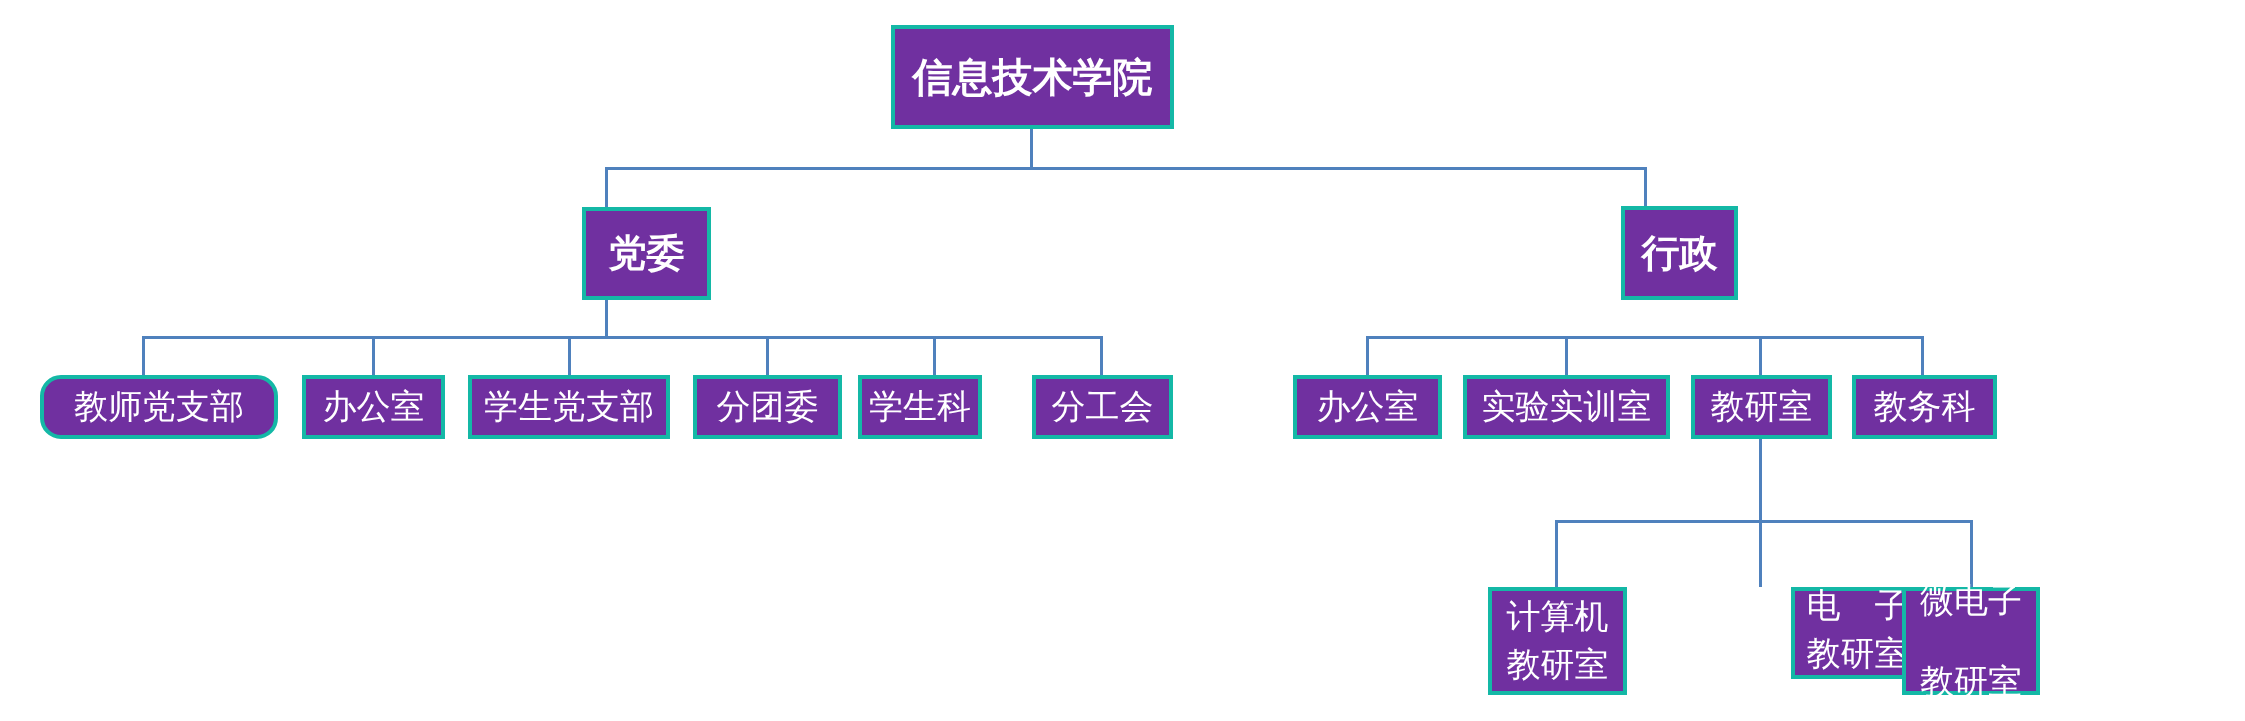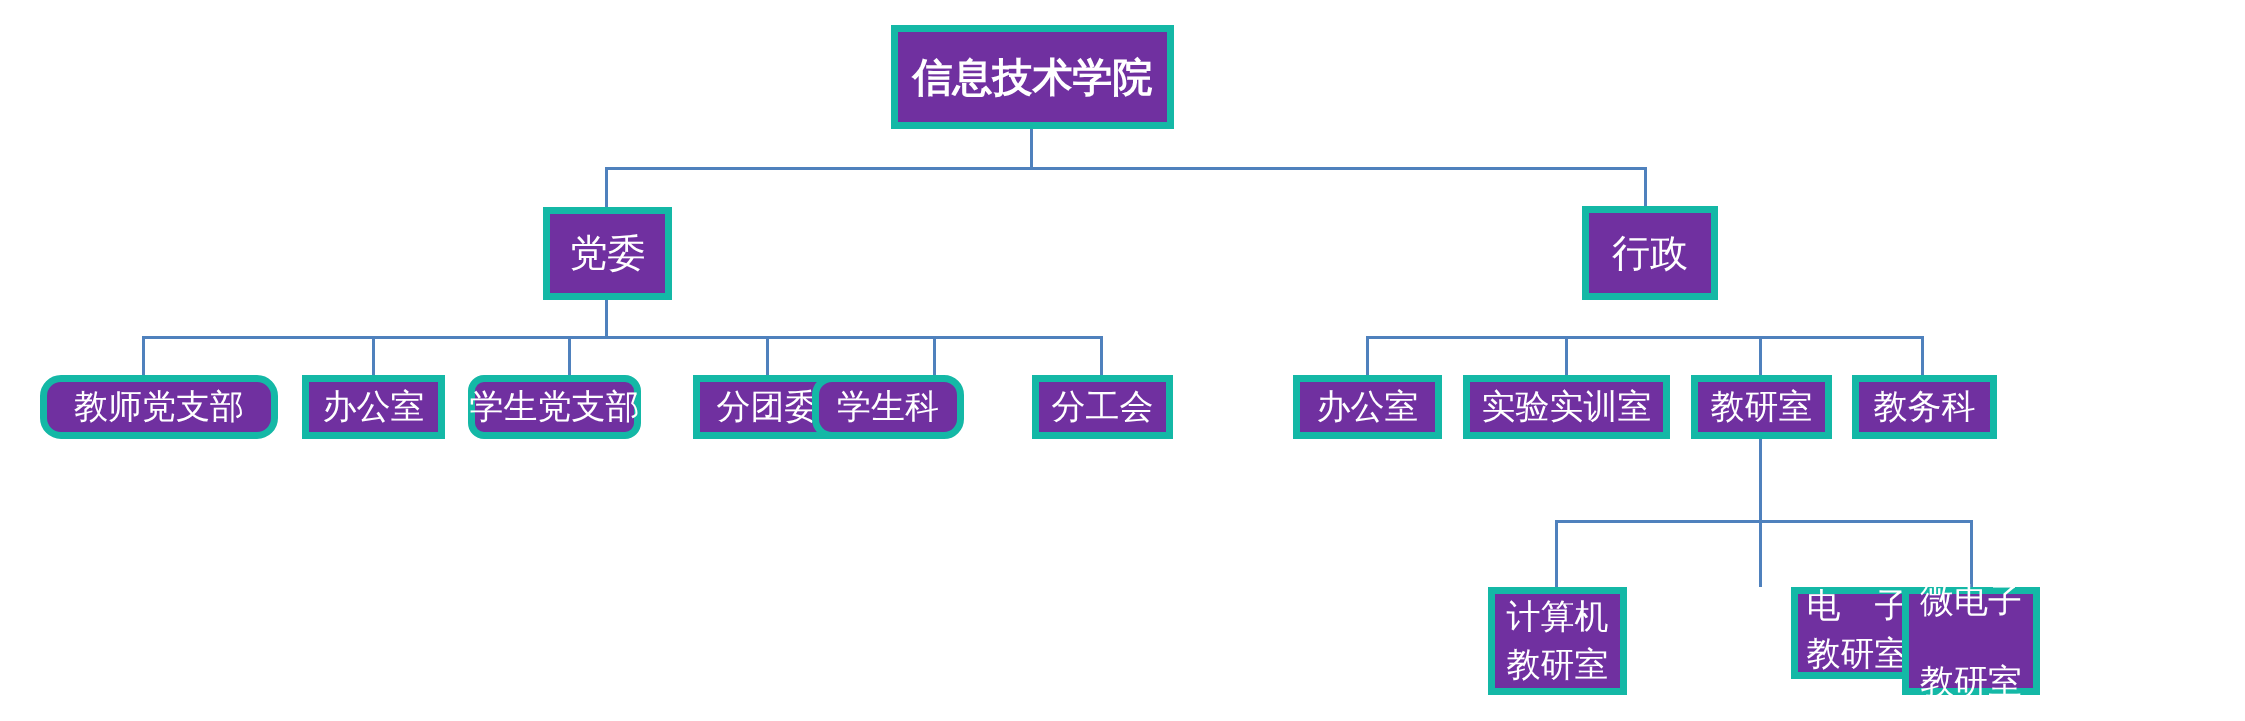--- a/index.html
+++ b/index.html
@@ -1,22 +1,22 @@
 <!DOCTYPE html>
 <html><head>
 <meta charset="utf-8">
 <style>
   html,body{margin:0;padding:0;background:#ffffff;}
   #stage{position:relative;width:2245px;height:721px;background:#ffffff;overflow:hidden;
          font-family:"Liberation Sans",sans-serif;}
-  .node{position:absolute;box-sizing:border-box;background:#7030a0;border:7px solid #14b8a6;
+  .node{position:absolute;box-sizing:border-box;background:#7030a0;border:4px solid #14b8a6;
         color:#ffffff;display:flex;align-items:center;justify-content:center;
         text-align:center;white-space:nowrap;}
   .lv1{font-family:"Liberation Sans",sans-serif;font-weight:bold;font-size:40px;}
-  .lv2{font-family:"Liberation Sans",sans-serif;font-weight:normal;font-size:38px;}
+  .lv2{font-family:"Liberation Sans",sans-serif;font-weight:bold;font-size:38px;margin-left:39px;}
   .lv3{font-family:"Liberation Serif",serif;font-size:34px;}
   .lv4{font-family:"Liberation Serif",serif;font-size:34px;flex-direction:column;line-height:1.4;}
   .c{position:absolute;background:#4f81bd;}
   .cv{width:3px;}
   .ch{height:3px;}
 </style>
 </head>
 <body>
 
 <div id="stage">
@@ -42,27 +42,27 @@
   <div class="c cv" style="left:1921px;top:336px;height:39px;"></div>
 
   <div class="c cv" style="left:1759px;top:439px;height:148px;"></div>
   <div class="c ch" style="left:1555px;top:520px;width:418px;"></div>
   <div class="c cv" style="left:1555px;top:520px;height:67px;"></div>
   <div class="c cv" style="left:1970px;top:520px;height:67px;"></div>
 
   <div class="node lv1" style="left:891px;top:25px;width:283px;height:104px;">信息技术学院</div>
 
   <div class="node lv2" style="left:543px;top:207px;width:129px;height:93px;">党委</div>
-  <div class="node lv2" style="left:1582px;top:206px;width:136px;height:94px;">行政</div>
+  <div class="node lv2" style="left:1582px;top:206px;width:117px;height:94px;">行政</div>
 
   <div class="node lv3" style="left:40px;top:375px;width:238px;height:64px;border-radius:21px;">教师党支部</div>
   <div class="node lv3" style="left:302px;top:375px;width:143px;height:64px;">办公室</div>
-  <div class="node lv3" style="left:468px;top:375px;width:173px;height:64px;border-radius:16px;">学生党支部</div>
+  <div class="node lv3" style="left:468px;top:375px;width:202px;height:64px;">学生党支部</div>
   <div class="node lv3" style="left:693px;top:375px;width:149px;height:64px;">分团委</div>
-  <div class="node lv3" style="left:812px;top:375px;width:152px;height:64px;border-radius:20px;">学生科</div>
+  <div class="node lv3" style="left:858px;top:375px;width:124px;height:64px;">学生科</div>
   <div class="node lv3" style="left:1032px;top:375px;width:141px;height:64px;">分工会</div>
 
   <div class="node lv3" style="left:1293px;top:375px;width:149px;height:64px;">办公室</div>
   <div class="node lv3" style="left:1463px;top:375px;width:207px;height:64px;">实验实训室</div>
   <div class="node lv3" style="left:1691px;top:375px;width:141px;height:64px;">教研室</div>
   <div class="node lv3" style="left:1852px;top:375px;width:145px;height:64px;">教务科</div>
 
   <div class="node lv4" style="left:1488px;top:587px;width:139px;height:108px;">
     <span>计算机</span>
     <span>教研室</span>

